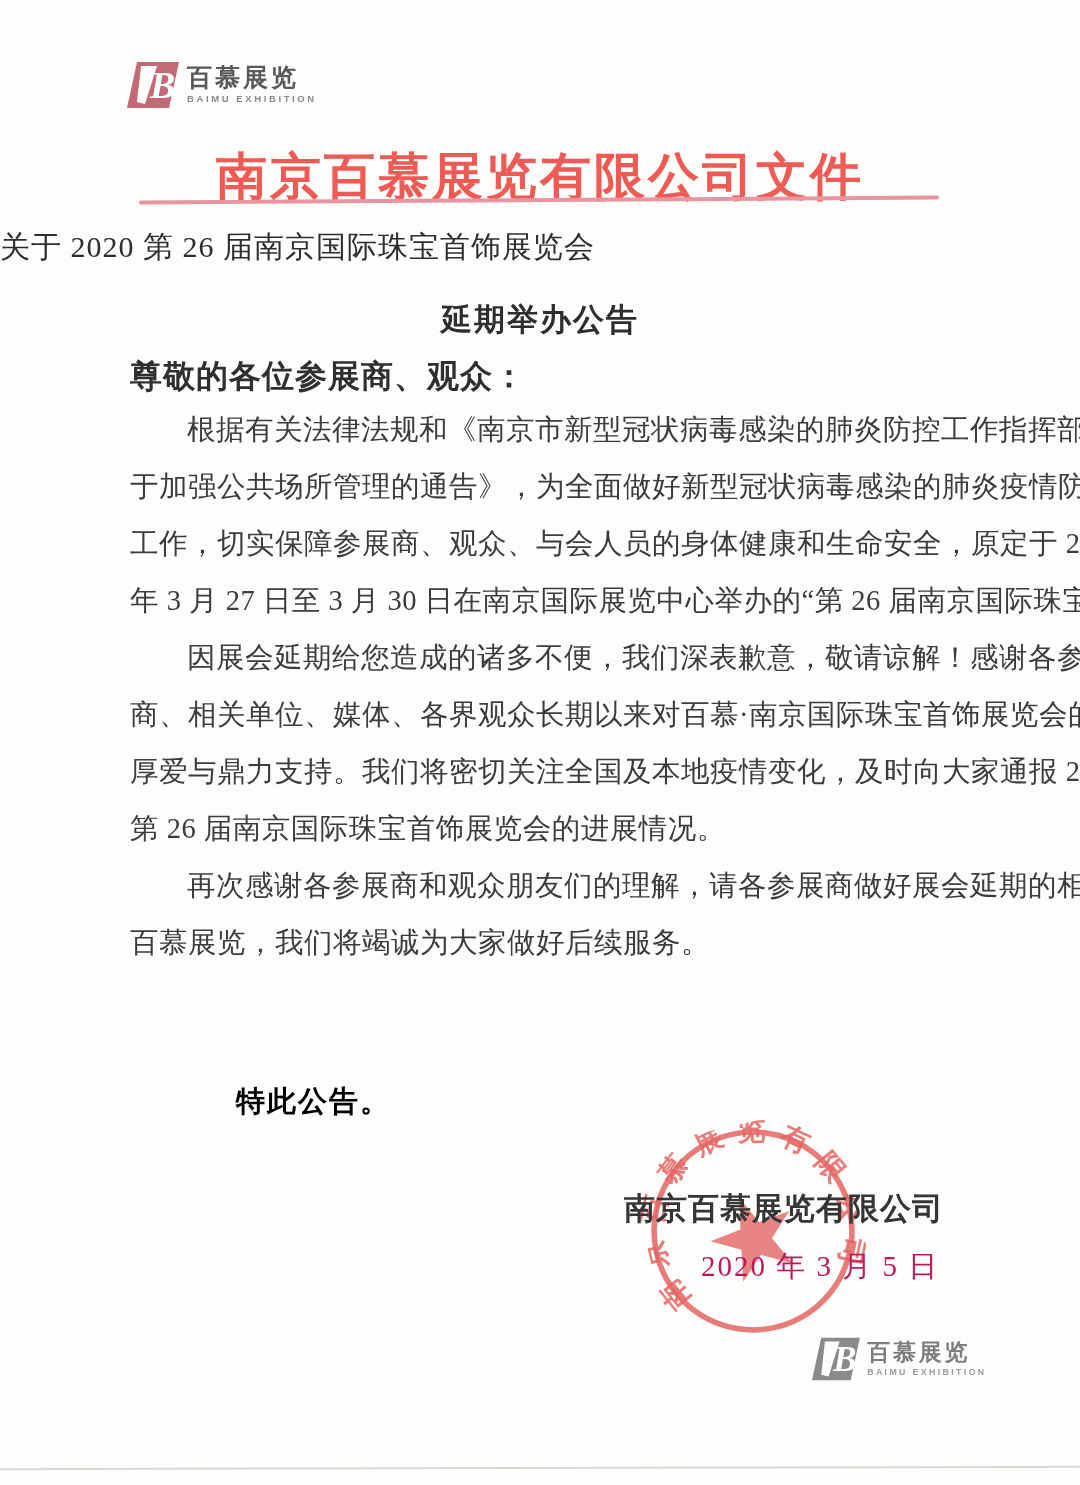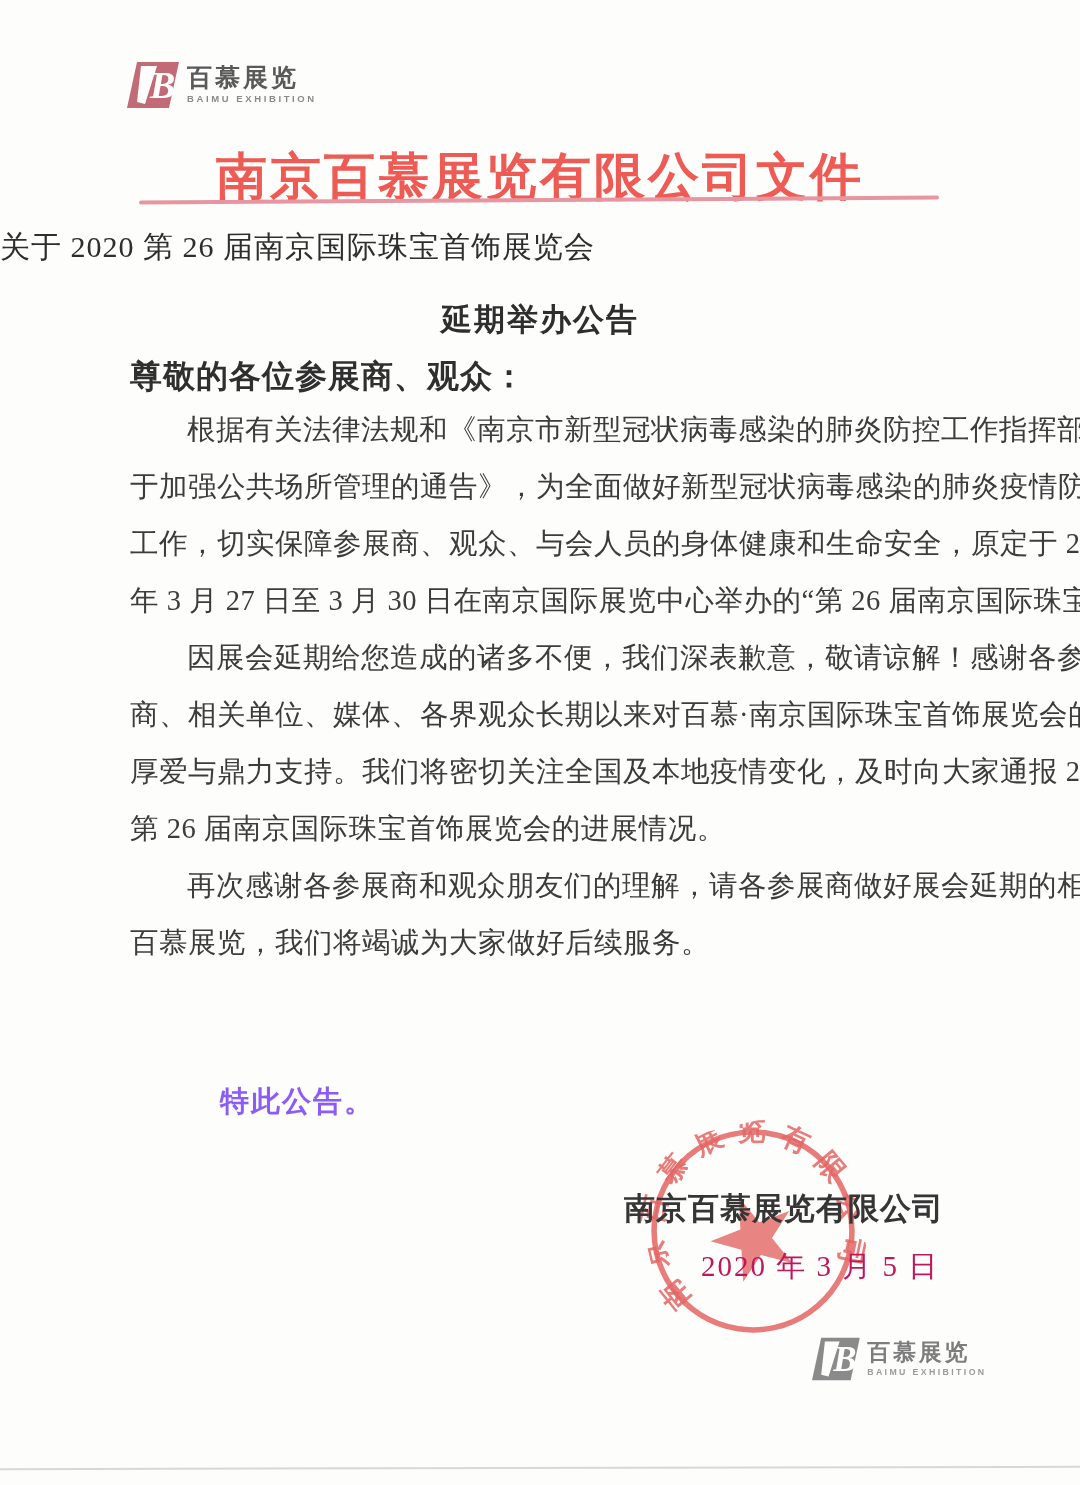--- a/index.html
+++ b/index.html
@@ -45,22 +45,22 @@
     position:absolute;top:346px;left:130px;
     font-size:32px;font-weight:bold;color:#2f2f2f;letter-spacing:1px;margin-top:9px;
   }
   .body-block{position:absolute;top:405px;left:130px;width:848px;}
   .body-line{
     height:57px;line-height:50px;font-size:28.5px;color:#3c3c3c;
     letter-spacing:0.5px;white-space:nowrap;
   }
   .body-line.indent{padding-left:57px;}
   .closing{
-    position:absolute;top:1082px;left:220px;
-    font-size:29px;font-weight:bold;color:#8b5cf6;letter-spacing:2px;
+    position:absolute;top:1082px;left:236px;
+    font-size:29px;font-weight:bold;color:#000000;letter-spacing:2px;
   }
   
   .sign-company{
     position:absolute;top:1188px;left:624px;z-index:3;
     font-size:31px;font-weight:bold;color:#353535;letter-spacing:1px;
   }
   .sign-date{
     position:absolute;top:1247px;left:701px;z-index:3;
     font-size:29px;color:#be185d;letter-spacing:2px;
   }

